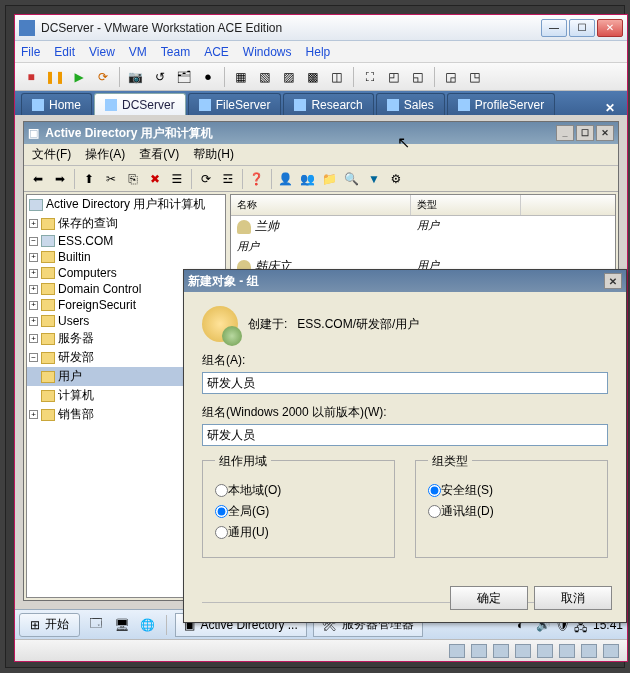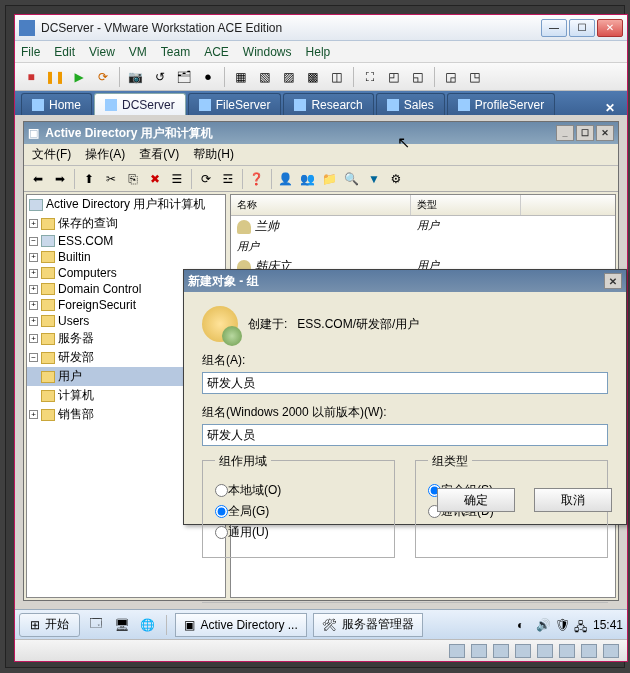--- a/index.html
+++ b/index.html
@@ -11,21 +11,21 @@
 
 
 .vm-titlebar { height: 26px; background: linear-gradient(#fdfdfd,#e3e9f1); display: flex; align-items: center; padding: 0 4px; border-bottom: 1px solid #b7c6d8; }
 .vm-titlebar .ico { width: 16px; height: 16px; background: #4b7fc2; margin-right: 6px; }
 .vm-titlebar .title-text { flex: 1; color: #222; }
 .vm-titlebar .winbtn { width: 26px; height: 18px; margin-left: 2px; background: linear-gradient(#f5f9ff,#cfe0f4); border: 1px solid #7a9ec9; border-radius: 2px; display: flex; align-items: center; justify-content: center; font-size: 10px; }
 .vm-titlebar .winbtn.close { background: linear-gradient(#f4a7a0,#d9534f); border-color: #a33; color: #fff; }
 
 
 .vm-menubar { height: 22px; background: #f3f3f3; display: flex; align-items: center; padding: 0 6px; gap: 14px; border-bottom: 1px solid #d0d0d0; }
-.vm-menubar span { color: #14532d; }
+.vm-menubar span { color: #1d4ed8; }
 
 
 .vm-toolbar { height: 28px; background: linear-gradient(#fafafa,#e8e8e8); display: flex; align-items: center; padding: 0 6px; gap: 4px; border-bottom: 1px solid #c0c0c0; }
 .tbtn { width: 20px; height: 20px; border: 1px solid transparent; display: flex; align-items: center; justify-content: center; }
 .sep { width: 1px; height: 20px; background: #bbb; margin: 0 2px; }
 
 
 .vm-tabs { height: 24px; background: linear-gradient(#4f7ab0,#3b6295); display: flex; align-items: flex-end; padding: 0 6px; gap: 2px; }
 .vm-tab { height: 22px; padding: 0 10px; background: linear-gradient(#4a74a8,#3a5f90); color: #fff; display: flex; align-items: center; gap: 5px; border: 1px solid #2c4c74; border-bottom: none; border-radius: 3px 3px 0 0; font-size: 11px; }
 .vm-tab.active { background: linear-gradient(#fff,#eef2f8); color: #224; border-color: #8aa; }
@@ -53,38 +53,38 @@
 .p1 { padding-left: 14px; } .p2 { padding-left: 28px; } .p3 { padding-left: 42px; }
 .ad-list { flex: 1; background: #fff; border: 1px solid #888; margin: 2px; }
 .ad-list .hdr { display: flex; background: linear-gradient(#fdfdfd,#ece9d8); border-bottom: 1px solid #bbb; }
 .ad-list .hdr div { padding: 3px 6px; border-right: 1px solid #ccc; font-size: 10px; }
 .ad-list .row { display: flex; padding: 1px 0; }
 .ad-list .row div { padding: 1px 6px; font-size: 11px; font-style: italic; }
 .c1 { width: 180px; } .c2 { width: 110px; } .c3 { flex: 1; }
 .uico { display: inline-block; width: 14px; height: 14px; background: #d8c888; border-radius: 50% 50% 2px 2px; margin-right: 4px; vertical-align: middle; }
 
 
-.dlg { position: absolute; left: 168px; top: 254px; width: 444px; height: 256px; background: #ece9d8; border: 1px solid #404040; box-shadow: 2px 2px 4px rgba(0,0,0,.3); }
+.dlg { position: absolute; left: 168px; top: 254px; width: 444px; height: 354px; background: #ece9d8; border: 1px solid #404040; box-shadow: 2px 2px 4px rgba(0,0,0,.3); }
 .dlg-title { height: 22px; background: linear-gradient(#5a7aa0,#7690ad); color: #fff; font-weight: bold; display: flex; align-items: center; padding: 0 4px; }
 .dlg-title .t { flex: 1; }
 .dlg-title .x { width: 18px; height: 16px; background: #d6d3ce; border: 1px solid #888; color: #333; font-size: 10px; display: flex; align-items: center; justify-content: center; }
 .dlg-body { padding: 14px 18px; }
 .dlg-row { display: flex; align-items: center; margin-bottom: 6px; gap: 10px; }
 .dlg-ico { width: 36px; height: 36px; background: radial-gradient(#ffe39a,#e0b64a); border-radius: 50%; position: relative; }
 .dlg-ico::after { content:""; position:absolute; right:-4px; bottom:-4px; width:20px; height:20px; background:radial-gradient(#b8d8a0,#6a9a4a); border-radius:50%; }
 .dlg label { display: block; margin: 10px 0 3px; }
 .dlg input[type=text] { width: 100%; height: 22px; border: 1px solid #7b9ebd; padding: 0 4px; background: #fff; }
 .fieldset { border: 1px solid #b0b0b0; padding: 8px 12px 12px; margin-top: 14px; }
 .fieldset .legend { position: relative; top: -16px; background: #ece9d8; display: inline-block; padding: 0 4px; }
 .fieldset .opts { margin-top: -8px; }
 .opt { display: flex; margin: 4px 0; }
 .opt input { margin: 0; }
 .dlg-groups { display: flex; gap: 20px; }
 .dlg-groups .fieldset { flex: 1; }
-.dlg-foot { position: absolute; right: 14px; bottom: 12px; display: flex; gap: 19px; }
+.dlg-foot { position: absolute; right: 14px; bottom: 12px; display: flex; gap: 6px; }
 .dlg-foot button { width: 78px; height: 24px; background: linear-gradient(#fdfdfd,#e0e0e0); border: 1px solid #888; }
 .dlg hr { margin-top: 44px; border: none; border-top: 1px solid #bbb; }
 
 
 .guest-taskbar { position: absolute; left: 0; right: 0; bottom: 0; height: 30px; background: linear-gradient(#e9f1fb,#c9dbef); display: flex; align-items: center; padding: 0 4px; gap: 6px; border-top: 1px solid #9ab; }
 .start { height: 24px; padding: 0 10px; background: linear-gradient(#f4f8fd,#d4e3f4); border: 1px solid #9ab; border-radius: 3px; display: flex; align-items: center; gap: 5px; }
 .task { height: 24px; padding: 0 8px; background: linear-gradient(#fafcff,#dce8f6); border: 1px solid #9ab; display: flex; align-items: center; gap: 5px; font-size: 11px; }
 .tray { margin-left: auto; display: flex; align-items: center; gap: 5px; font-size: 11px; }
 .tray .ti { width: 14px; height: 14px; }
 

